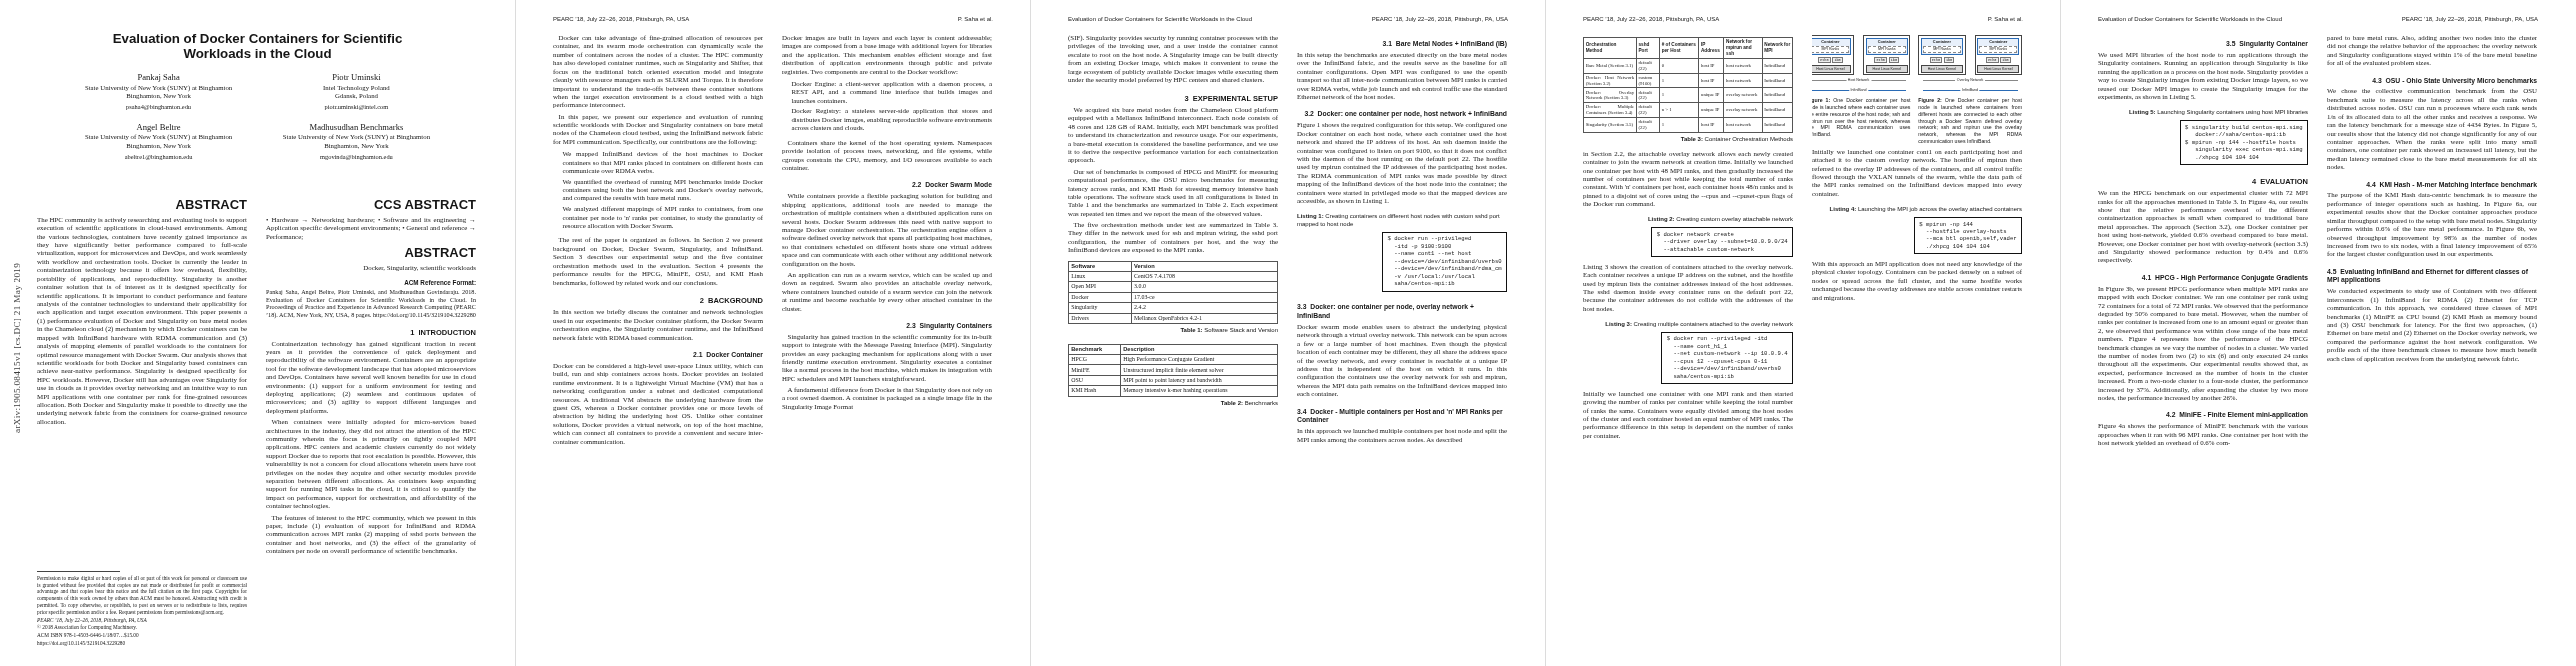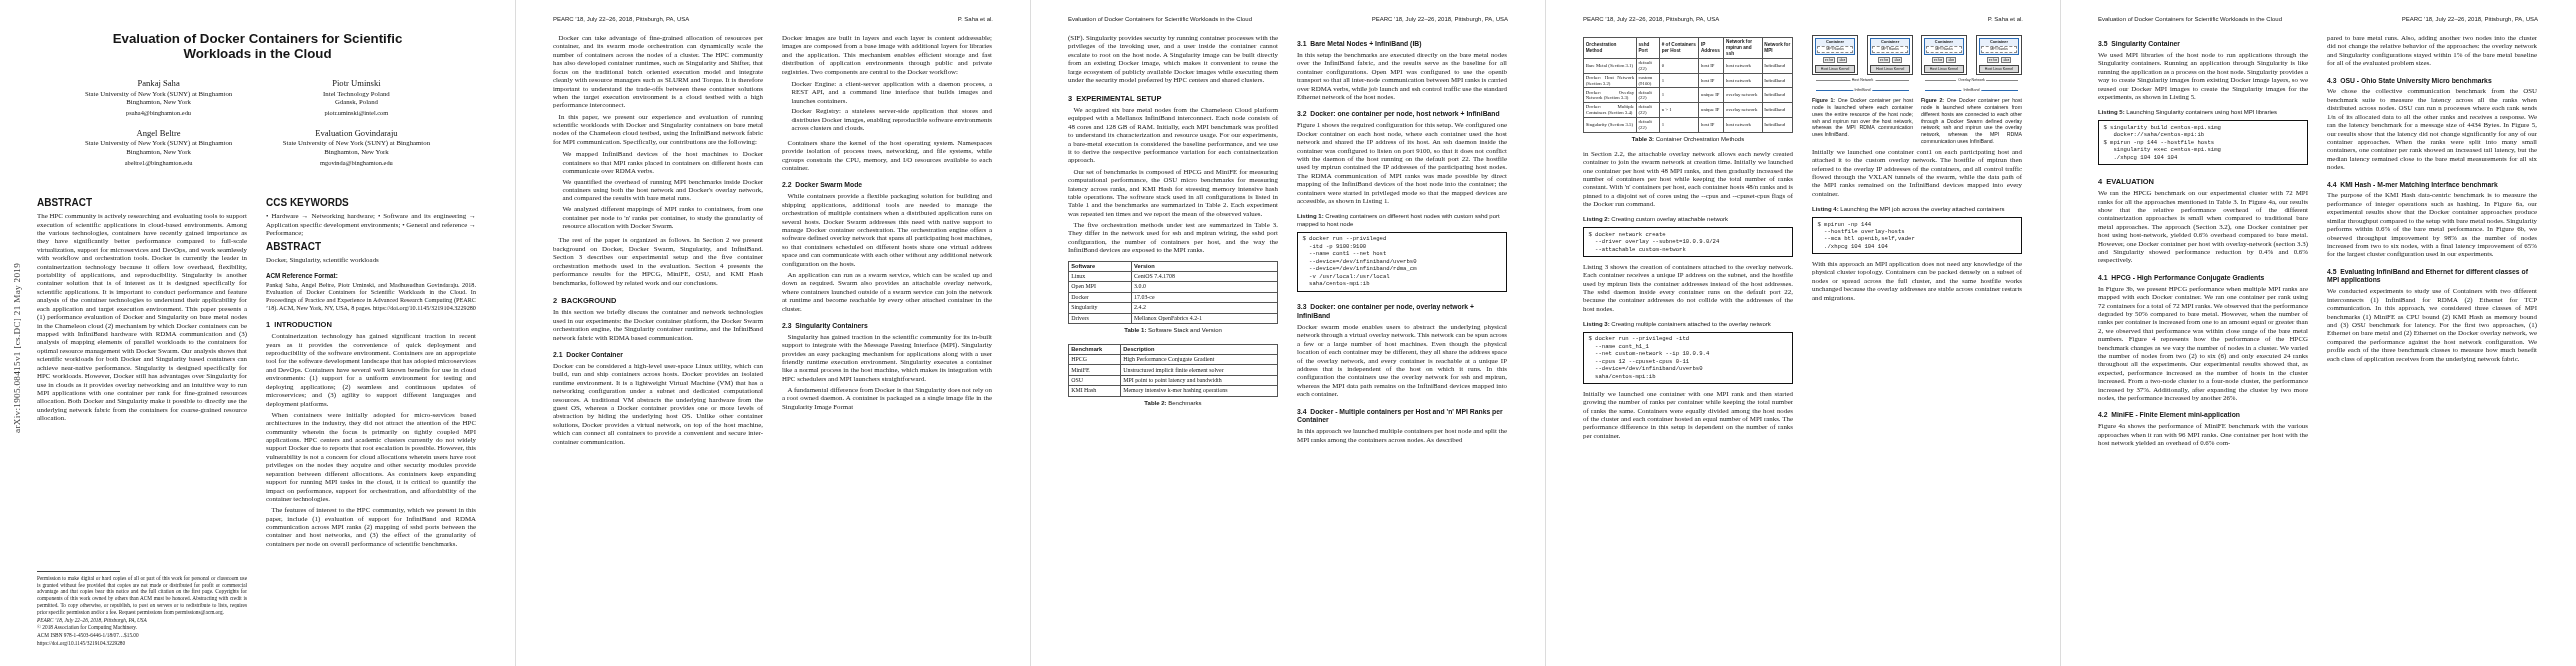--- a/index.html
+++ b/index.html
@@ -10,41 +10,41 @@
   .page+.page{border-left:0.6px solid #dcdcdc;}
 
   
   .rh{position:absolute;top:15.6px;left:37px;right:37px;display:flex;justify-content:space-between;
       font-family:"Liberation Sans",sans-serif;font-size:6px;color:#222;}
 
   
   .cols{position:absolute;left:37px;right:37px;top:34px;bottom:19px;display:flex;gap:19px;}
   .p1 .cols{top:196px;}
   .col{width:210px;min-width:210px;overflow:hidden;text-align:justify;font-size:6.9px;
-       line-height:1.22;display:flex;flex-direction:column;}
+       line-height:1.22;display:flex;flex-direction:column;align-items:flex-end;}
   .col p.bp{margin:0 0 2.8px;text-indent:5.6px;}
   .col p.np{margin:0 0 2.8px;}
   .spacer{flex:1;}
 
   
   .masthead{padding:31px 44px 0;text-align:center;}
   .title{font-family:"Liberation Sans",sans-serif;font-weight:700;font-size:13.3px;line-height:1.16;
          max-width:356px;margin:0 auto;}
-  .authors{display:grid;grid-template-columns:1fr 1fr;gap:12.2px 6.7px;max-width:389px;margin:16px auto 0;}
+  .authors{display:grid;grid-template-columns:1fr 1fr;gap:12.2px 6.7px;max-width:389px;margin:10px auto 0;}
   .a-name{font-size:8.6px;margin-bottom:1.7px;}
   .a-affil{font-size:6.8px;line-height:1.28;}
   .a-email{font-size:6.4px;margin-top:1.7px;}
 
   
   .arxiv-stamp{position:absolute;top:428px;left:16.7px;transform:rotate(-90deg);
                transform-origin:left center;white-space:nowrap;font-size:9.2px;color:#3c3c3c;
                letter-spacing:0.3px;}
 
   
-  .sec{font-family:"Liberation Sans",sans-serif;font-weight:700;font-size:10px;margin:1.1px 0 2.8px;text-align:left;}
+  .sec{font-family:"Liberation Sans",sans-serif;font-weight:700;font-size:13px;margin:1.1px 0 2.8px;text-align:left;}
   .secnum{font-family:"Liberation Sans",sans-serif;font-weight:700;font-size:7.5px;margin:6.7px 0 2.8px;text-align:left;}
   .subsec{font-family:"Liberation Sans",sans-serif;font-weight:700;font-size:6.8px;line-height:1.28;
           margin:6.1px 0 2.2px;text-align:left;}
   .refhead{font-family:"Liberation Sans",sans-serif;font-weight:700;font-size:6.3px;margin:4.4px 0 1.1px;text-align:left;}
   .reftext{font-size:6.2px;line-height:1.24;margin:0 0 2.2px;}
 
   
   ul.bullets{margin:1.1px 0 3.9px;padding-left:9.4px;}
   ul.bullets li{margin-bottom:2.2px;}
 
@@ -113,21 +113,21 @@
         <div class="a-affil">Gdansk, Poland</div>
         <div class="a-email">piotr.uminski@intel.com</div>
       </div>
       <div class="author">
         <div class="a-name">Angel Beltre</div>
         <div class="a-affil">State University of New York (SUNY) at Binghamton</div>
         <div class="a-affil">Binghamton, New York</div>
         <div class="a-email">abeltre1@binghamton.edu</div>
       </div>
       <div class="author">
-        <div class="a-name">Evaluation Govindaraju</div>
+        <div class="a-name">Madhusudhan Benchmarks</div>
         <div class="a-affil">State University of New York (SUNY) at Binghamton</div>
         <div class="a-affil">Binghamton, New York</div>
         <div class="a-email">mgovinda@binghamton.edu</div>
       </div>
     </div>
   </div>
   <div class="cols">
     <div class="col">
       <h2 class="sec">ABSTRACT</h2>
       <p class="np">The HPC community is actively researching and evaluating tools to support execution of scientific applications in cloud-based environments. Among the various technologies, containers have recently gained importance as they have significantly better performance compared to full-scale virtualization, support for microservices and DevOps, and work seamlessly with workflow and orchestration tools. Docker is currently the leader in containerization technology because it offers low overhead, flexibility, portability of applications, and reproducibility. Singularity is another container solution that is of interest as it is designed specifically for scientific applications. It is important to conduct performance and feature analysis of the container technologies to understand their applicability for each application and target execution environment. This paper presents a (1) performance evaluation of Docker and Singularity on bare metal nodes in the Chameleon cloud (2) mechanism by which Docker containers can be mapped with InfiniBand hardware with RDMA communication and (3) analysis of mapping elements of parallel workloads to the containers for optimal resource management with Docker Swarm. Our analysis shows that scientific workloads for both Docker and Singularity based containers can achieve near-native performance. Singularity is designed specifically for HPC workloads. However, Docker still has advantages over Singularity for use in clouds as it provides overlay networking and an intuitive way to run MPI applications with one container per rank for fine-grained resources allocation. Both Docker and Singularity make it possible to directly use the underlying network fabric from the containers for coarse-grained resource allocation.</p>
@@ -135,21 +135,21 @@
       <div class="footnote">
         <div class="fn-rule"></div>
         <p class="fn">Permission to make digital or hard copies of all or part of this work for personal or classroom use is granted without fee provided that copies are not made or distributed for profit or commercial advantage and that copies bear this notice and the full citation on the first page. Copyrights for components of this work owned by others than ACM must be honored. Abstracting with credit is permitted. To copy otherwise, or republish, to post on servers or to redistribute to lists, requires prior specific permission and/or a fee. Request permissions from permissions@acm.org.</p>
         <p class="fn fn-conf">PEARC ’18, July 22–26, 2018, Pittsburgh, PA, USA</p>
         <p class="fn">© 2018 Association for Computing Machinery.</p>
         <p class="fn">ACM ISBN 978-1-4503-6446-1/18/07…$15.00</p>
         <p class="fn">https://doi.org/10.1145/3219104.3229280</p>
       </div>
     </div>
     <div class="col">
-      <h2 class="sec">CCS KEYWORDS</h2>
+      <h2 class="sec">CCS ABSTRACT</h2>
       <p class="np">• Hardware → Networking hardware; • Software and its engineering → Application specific development environments; • General and reference → Performance;</p>
       <h2 class="sec">ABSTRACT</h2>
       <p class="np">Docker, Singularity, scientific workloads</p>
       <p class="refhead">ACM Reference Format:</p>
       <p class="reftext">Pankaj Saha, Angel Beltre, Piotr Uminski, and Madhusudhan Govindaraju. 2018. Evaluation of Docker Containers for Scientific Workloads in the Cloud. In Proceedings of Practice and Experience in Advanced Research Computing (PEARC ’18). ACM, New York, NY, USA, 8 pages. https://doi.org/10.1145/3219104.3229280</p>
       <h2 class="secnum">1&nbsp;&nbsp;INTRODUCTION</h2>
       <div>
           <p class="bp">Containerization technology has gained significant traction in recent years as it provides the convenience of quick deployment and reproducibility of the software environment. Containers are an appropriate tool for the software development landscape that has adopted microservices and DevOps. Containers have several well known benefits for use in cloud environments: (1) support for a uniform environment for testing and deploying applications; (2) seamless and continuous updates of microservices; and (3) agility to support different languages and deployment platforms.</p>
           <p class="bp">When containers were initially adopted for micro-services based architectures in the industry, they did not attract the attention of the HPC community wherein the focus is primarily on tightly coupled MPI applications. HPC centers and academic clusters currently do not widely support Docker due to reports that root escalation is possible. However, this vulnerability is not a concern for cloud allocations wherein users have root privileges on the nodes they acquire and other security modules provide separation between different allocations. As containers keep expanding support for running MPI tasks in the cloud, it is critical to quantify the impact on performance, support for orchestration, and affordability of the container technologies.</p>
           <p class="bp">The features of interest to the HPC community, which we present in this paper, include (1) evaluation of support for InfiniBand and RDMA communication across MPI ranks (2) mapping of sshd ports between the container and host networks, and (3) the effect of the granularity of containers per node on overall performance of scientific benchmarks.</p>

